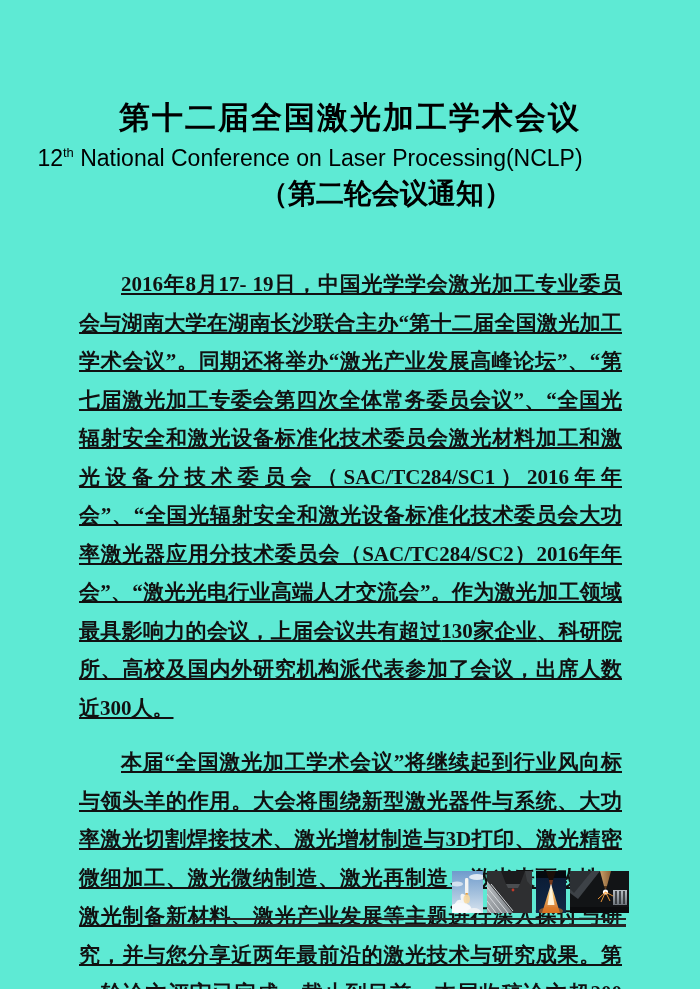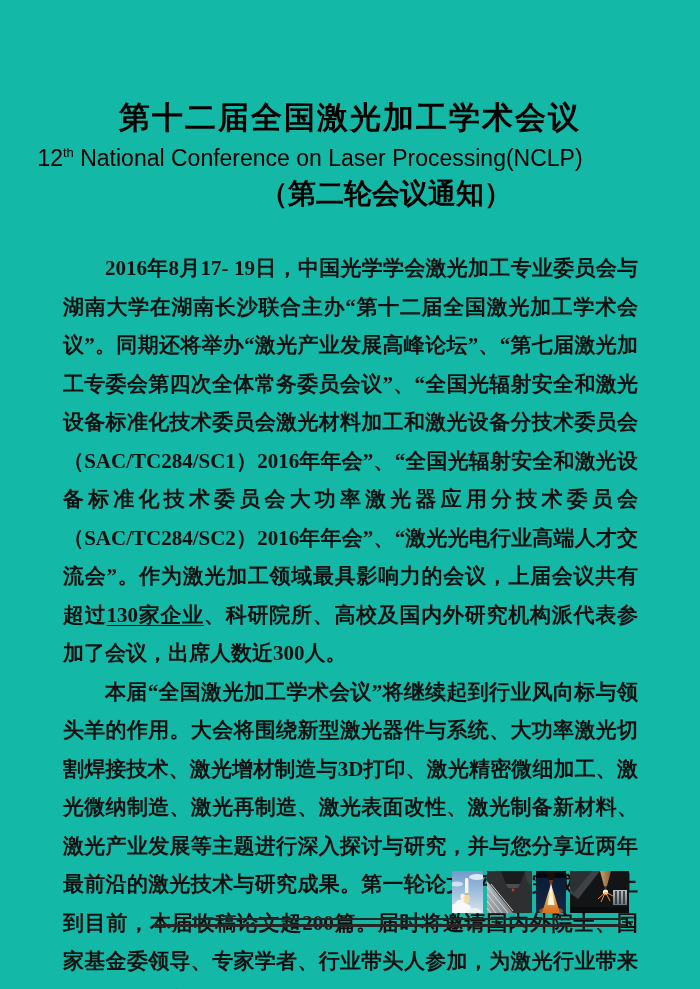--- a/index.html
+++ b/index.html
@@ -1,19 +1,19 @@
 <!DOCTYPE html>
 <html><head>
 <meta charset="utf-8">
 <style>
   html,body{margin:0;padding:0;background:#ffffff;}
   .page{
     position:relative;
     width:700px;height:989px;
-    background:#14b8a6;
+    background:#5eead4;
     overflow:hidden;
     font-family:"Liberation Serif","DejaVu Serif",serif;
     color:#111111;
   }
   .header{position:absolute;left:0;top:0;width:700px;text-align:center;}
   .title-cn{
     position:absolute;left:0;top:96px;width:700px;margin:0;
     font-family:"Liberation Sans","DejaVu Sans",sans-serif;
     font-size:31px;font-weight:bold;letter-spacing:2px;
     line-height:44px;color:#000;
@@ -27,21 +27,21 @@
   .subtitle{
     position:absolute;left:0;top:174px;width:700px;
     font-family:"Liberation Sans","DejaVu Sans",sans-serif;
     font-size:28px;font-weight:bold;line-height:40px;color:#000;padding-left:36px;
   }
   .body-text{
     position:absolute;left:63px;top:249px;width:575px;
     font-size:21px;font-weight:bold;line-height:38.5px;
     text-align:justify;
   }
-  .para{margin:0;text-indent:2em;}
+  .para{margin:16px;text-indent:2em;text-decoration:underline;}
   .underlined{text-decoration:underline;text-decoration-thickness:1px;text-underline-offset:3px;}
   .photo-strip{
     position:absolute;left:452px;top:871px;height:42px;
     display:flex;flex-direction:row;gap:4px;align-items:flex-start;
   }
   .photo{display:block;}
   .rule{position:absolute;background:#262626;}
   .rule-thin{left:192px;top:918px;width:434px;height:2px;}
   .rule-thick{left:153px;top:924px;width:473px;height:3px;}
 </style>

